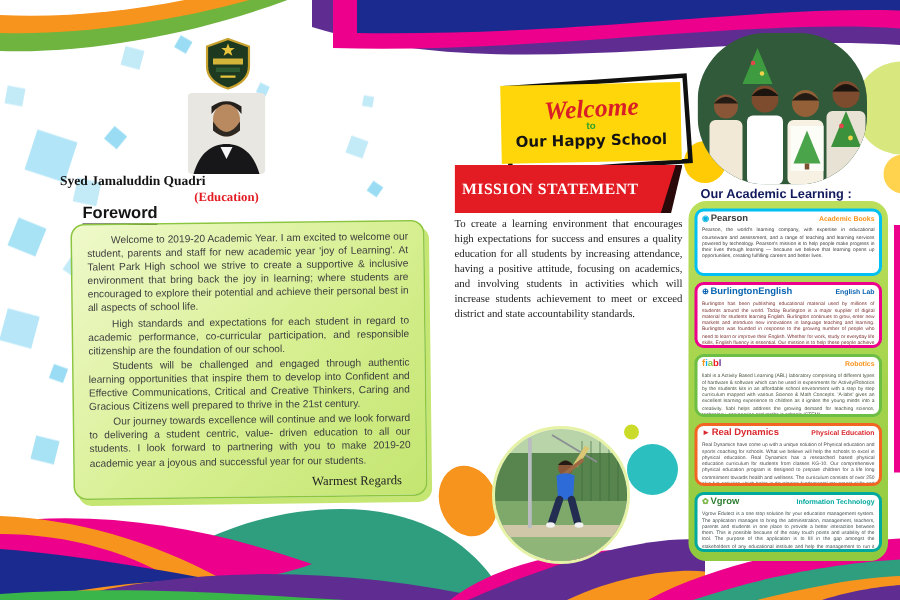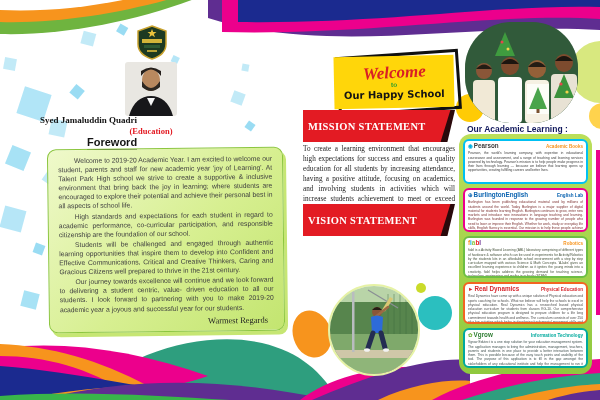--- a/index.html
+++ b/index.html
@@ -9,21 +9,21 @@
   svg.bg{position:absolute;left:0;top:0;}
 
   
   .logo{left:137px;top:25px;width:30px;height:36px;}
   .director-photo{left:125px;top:62px;width:52px;height:54px;border-radius:3px;overflow:hidden;}
   .director-name{left:40px;top:115px;width:222px;text-align:left;
     font-family:"Liberation Serif",serif;font-weight:bold;font-size:9px;color:#141414;}
   .director-title{left:40px;top:126px;width:222px;text-align:center;
     font-family:"Liberation Serif",serif;font-weight:bold;font-size:8.5px;color:#e31b23;}
   .foreword-heading{left:55px;top:136px;font-size:11px;font-weight:bold;color:#141414;
-    border-bottom:1.5px solid #141414;padding-bottom:1px;margin-left:32px;}
+    border-bottom:1.5px solid #141414;padding-bottom:1px;}
   .foreword-box{left:48px;top:148px;width:236px;height:184px;box-sizing:border-box;
     background:linear-gradient(135deg,#eff9cb 0%,#d7ef91 55%,#c3e570 100%);
     border:1.5px solid #8cc63f;border-radius:9px;box-shadow:3px 4px 0 #c6e673;
     transform:rotate(-0.7deg);padding:6px 10px 4px;overflow:hidden;}
   .foreword-box p{margin:0 0 1px;font-size:6.8px;line-height:1.34;text-align:justify;
     text-indent:16px;color:#3f3f3f;}
   .signoff{text-align:right;font-family:"Liberation Serif",serif;font-size:8.5px;
     color:#222;margin-top:3px;padding-right:6px;}
 
   
@@ -178,26 +178,20 @@
   </div>
 
   <div class="abs ribbon" style="top:110px;">
     <div class="dark"></div>
     <div class="red">
       <span class="label">MISSION STATEMENT</span>
     </div>
   </div>
   <div class="abs stmt" style="top:145px;">To create a learning environment that encourages high expectations for success and ensures a quality education for all students by increasing attendance, having a positive attitude, focusing on academics, and involving students in activities which will increase students achievement to meet or exceed district and state accountability standards.</div>
 
-  <div class="abs ribbon" style="top:204px;">
-    <div class="dark"></div>
-    <div class="red">
-      <span class="label">VISION STATEMENT</span>
-    </div>
-  </div>
 
   <div class="abs circle-photo">
     <svg width="92" height="92" viewBox="0 0 92 92">
       <rect width="92" height="92" fill="#b9d4a8"></rect>
       <rect y="16" width="92" height="32" fill="#57854d"></rect>
       <g stroke="#3c6b3c" stroke-width="0.8" opacity="0.55">
         <line x1="58" y1="8" x2="58" y2="52"></line>
           <line x1="64" y1="8" x2="64" y2="52"></line>
         <line x1="70" y1="8" x2="70" y2="52"></line>
           <line x1="76" y1="8" x2="76" y2="52"></line>

